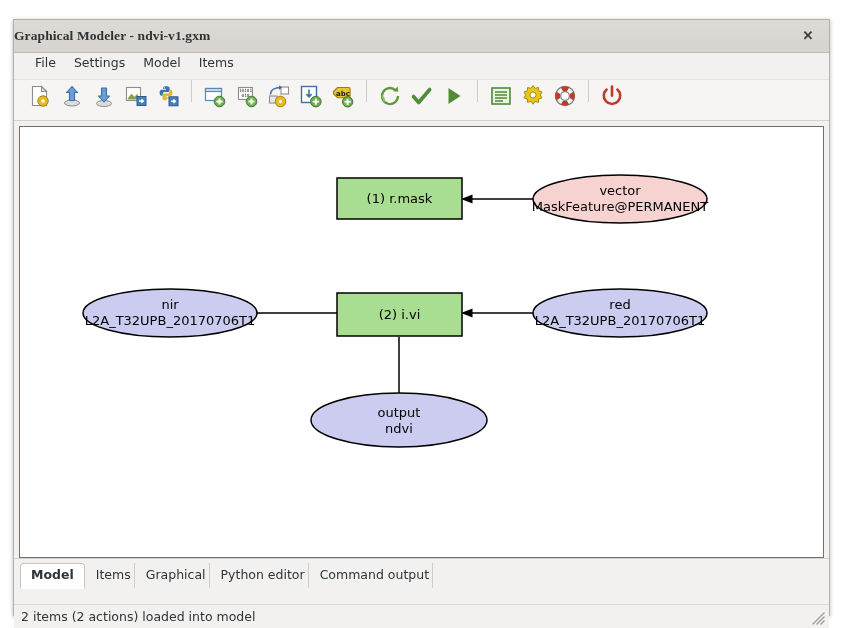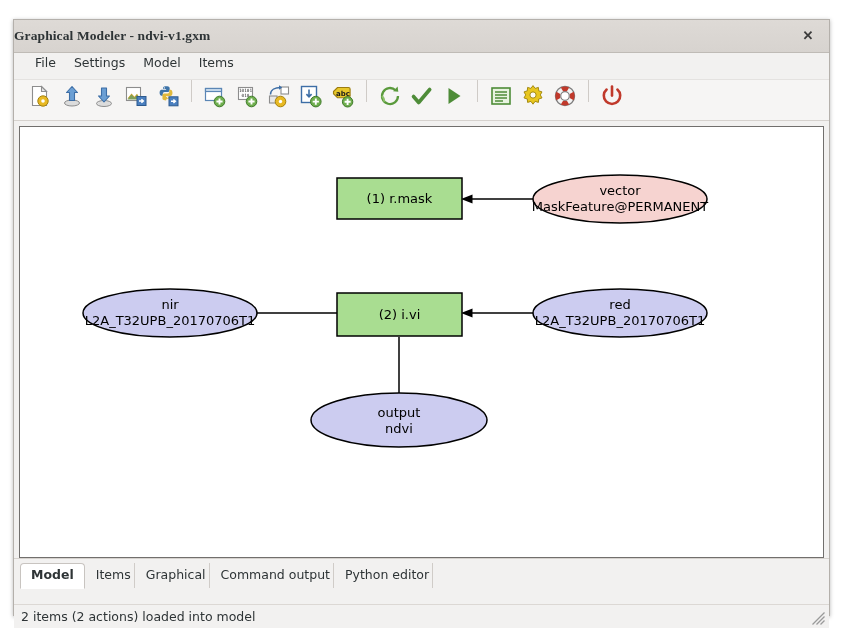--- a/index.html
+++ b/index.html
@@ -413,22 +413,22 @@
           </g>
 
         </svg>
       </div>
     </div>
 
     <div class="tabbar">
       <div class="tab active">Model</div>
       <div class="tab">Items</div>
       <div class="tab">Graphical</div>
+      <div class="tab">Python editor</div>
       <div class="tab">Command output</div>
-      <div class="tab">Python editor</div>
     </div>
 
     <div class="statusbar">
       <span class="status-text">2 items (2 actions) loaded into model</span>
       <svg class="grip" viewBox="0 0 16 16">
         <g stroke="#9a9a9a" stroke-width="1.3">
           <path d="M14.5 2.5L2.5 14.5"></path>
           <path d="M14.5 6.5L6.5 14.5"></path>
           <path d="M14.5 10.5L10.5 14.5"></path>
         </g>

